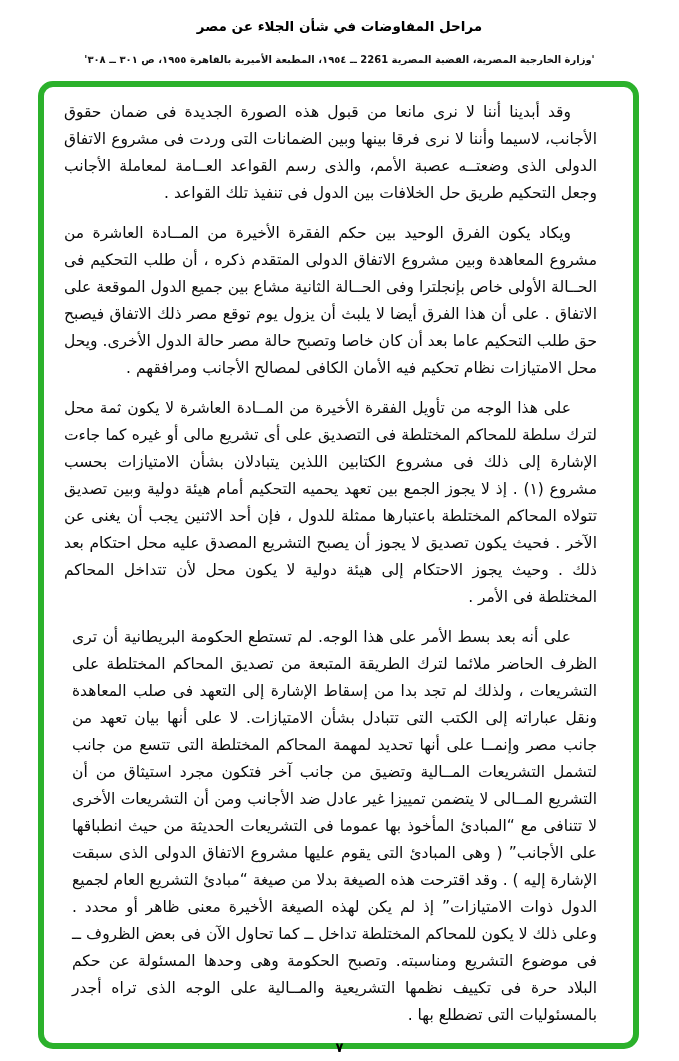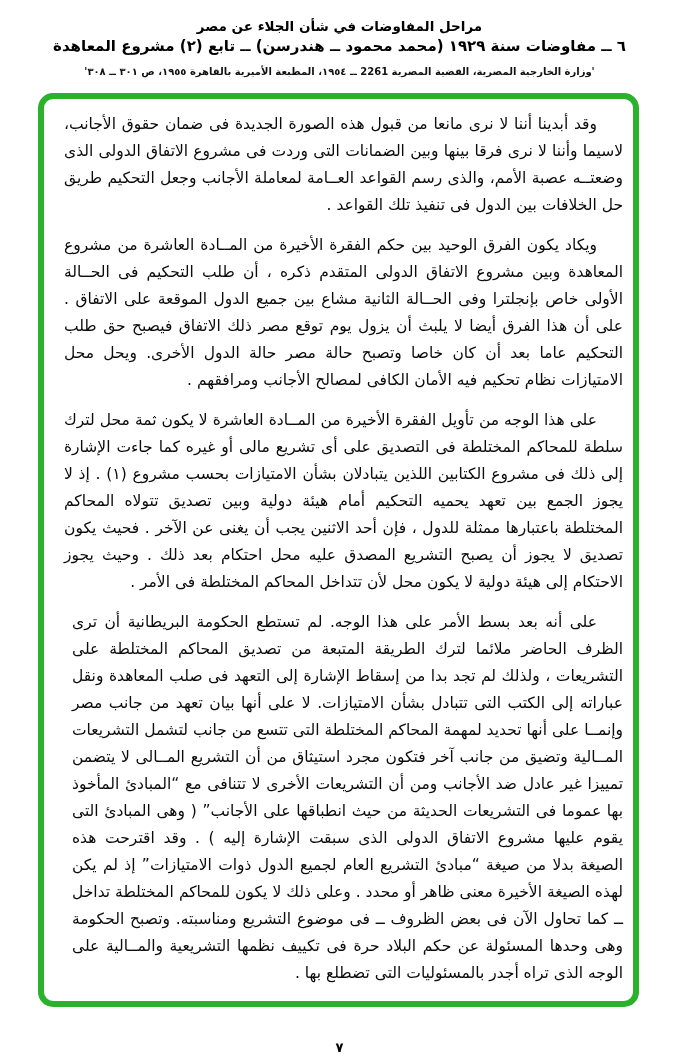--- a/index.html
+++ b/index.html
@@ -18,39 +18,39 @@
   .page {
     padding-top: 18px;
   }
   .header {
     direction: rtl;
     text-align: center;
   }
   .title {
     font-size: 13.5px;
     font-weight: bold;
-    margin-bottom: 3px;
+    margin-bottom: 20px;
     letter-spacing: 0.2px;
   }
   .subtitle {
     font-size: 15px;
     font-weight: bold;
     margin-bottom: 11px;
   }
   .source {
     font-size: 10px;
     font-weight: bold;
     color: #111;
   }
   .green-box {
     direction: rtl;
     margin: 16px 40px 0 38px;
     border: 6px solid #2bb12b;
     border-radius: 15px;
-    padding: 12px 10px 14px 20px;
+    padding: 12px 36px 14px 20px;
     background: #ffffff;
   }
   .green-box p {
     margin: 0 0 13px 0;
     font-size: 15.5px;
     line-height: 27px;
     text-align: justify;
     text-indent: 26px;
     color: #0b0b0b;
     font-family: "DejaVu Sans", sans-serif;
@@ -70,21 +70,20 @@
     color: #000;
   }
 </style>
 </head>
 <body>
 
 <div class="page">
 
   <div class="header">
     <div class="title">مراحل المفاوضات في شأن الجلاء عن مصر</div>
-    <div class="subtitle">٦ ــ مفاوضات سنة ١٩٢٩ (محمد محمود ــ هندرسن) ــ تابع (٢) مشروع المعاهدة</div>
     <div class="source">'وزارة الخارجية المصرية، القضية المصرية 2261 ــ ١٩٥٤، المطبعة الأميرية بالقاهرة ١٩٥٥، ص ٣٠١ ــ ٣٠٨'</div>
   </div>
 
   <div class="green-box" style="border-color: rgb(43, 177, 43);">
     <p>وقد أبدينا أننا لا نرى مانعا من قبول هذه الصورة الجديدة فى ضمان حقوق الأجانب، لاسيما وأننا لا نرى فرقا بينها وبين الضمانات التى وردت فى مشروع الاتفاق الدولى الذى وضعتــه عصبة الأمم، والذى رسم القواعد العــامة لمعاملة الأجانب وجعل التحكيم طريق حل الخلافات بين الدول فى تنفيذ تلك القواعد .</p>
     <p>ويكاد يكون الفرق الوحيد بين حكم الفقرة الأخيرة من المــادة العاشرة من مشروع المعاهدة وبين مشروع الاتفاق الدولى المتقدم ذكره ، أن طلب التحكيم فى الحــالة الأولى خاص بإنجلترا وفى الحــالة الثانية مشاع بين جميع الدول الموقعة على الاتفاق . على أن هذا الفرق أيضا لا يلبث أن يزول يوم توقع مصر ذلك الاتفاق فيصبح حق طلب التحكيم عاما بعد أن كان خاصا وتصبح حالة مصر حالة الدول الأخرى. ويحل محل الامتيازات نظام تحكيم فيه الأمان الكافى لمصالح الأجانب ومرافقهم .</p>
     <p>على هذا الوجه من تأويل الفقرة الأخيرة من المــادة العاشرة لا يكون ثمة محل لترك سلطة للمحاكم المختلطة فى التصديق على أى تشريع مالى أو غيره كما جاءت الإشارة إلى ذلك فى مشروع الكتابين اللذين يتبادلان بشأن الامتيازات بحسب مشروع (١) . إذ لا يجوز الجمع بين تعهد يحميه التحكيم أمام هيئة دولية وبين تصديق تتولاه المحاكم المختلطة باعتبارها ممثلة للدول ، فإن أحد الاثنين يجب أن يغنى عن الآخر . فحيث يكون تصديق لا يجوز أن يصبح التشريع المصدق عليه محل احتكام بعد ذلك . وحيث يجوز الاحتكام إلى هيئة دولية لا يكون محل لأن تتداخل المحاكم المختلطة فى الأمر .</p>
     <p>على أنه بعد بسط الأمر على هذا الوجه. لم تستطع الحكومة البريطانية أن ترى الظرف الحاضر ملائما لترك الطريقة المتبعة من تصديق المحاكم المختلطة على التشريعات ، ولذلك لم تجد بدا من إسقاط الإشارة إلى التعهد فى صلب المعاهدة ونقل عباراته إلى الكتب التى تتبادل بشأن الامتيازات. لا على أنها بيان تعهد من جانب مصر وإنمــا على أنها تحديد لمهمة المحاكم المختلطة التى تتسع من جانب لتشمل التشريعات المــالية وتضيق من جانب آخر فتكون مجرد استيثاق من أن التشريع المــالى لا يتضمن تمييزا غير عادل ضد الأجانب ومن أن التشريعات الأخرى لا تتنافى مع “المبادئ المأخوذ بها عموما فى التشريعات الحديثة من حيث انطباقها على الأجانب” ( وهى المبادئ التى يقوم عليها مشروع الاتفاق الدولى الذى سبقت الإشارة إليه ) . وقد اقترحت هذه الصيغة بدلا من صيغة “مبادئ التشريع العام لجميع الدول ذوات الامتيازات” إذ لم يكن لهذه الصيغة الأخيرة معنى ظاهر أو محدد . وعلى ذلك لا يكون للمحاكم المختلطة تداخل ــ كما تحاول الآن فى بعض الظروف ــ فى موضوع التشريع ومناسبته. وتصبح الحكومة وهى وحدها المسئولة عن حكم البلاد حرة فى تكييف نظمها التشريعية والمــالية على الوجه الذى تراه أجدر بالمسئوليات التى تضطلع بها .</p>
   </div>
 

